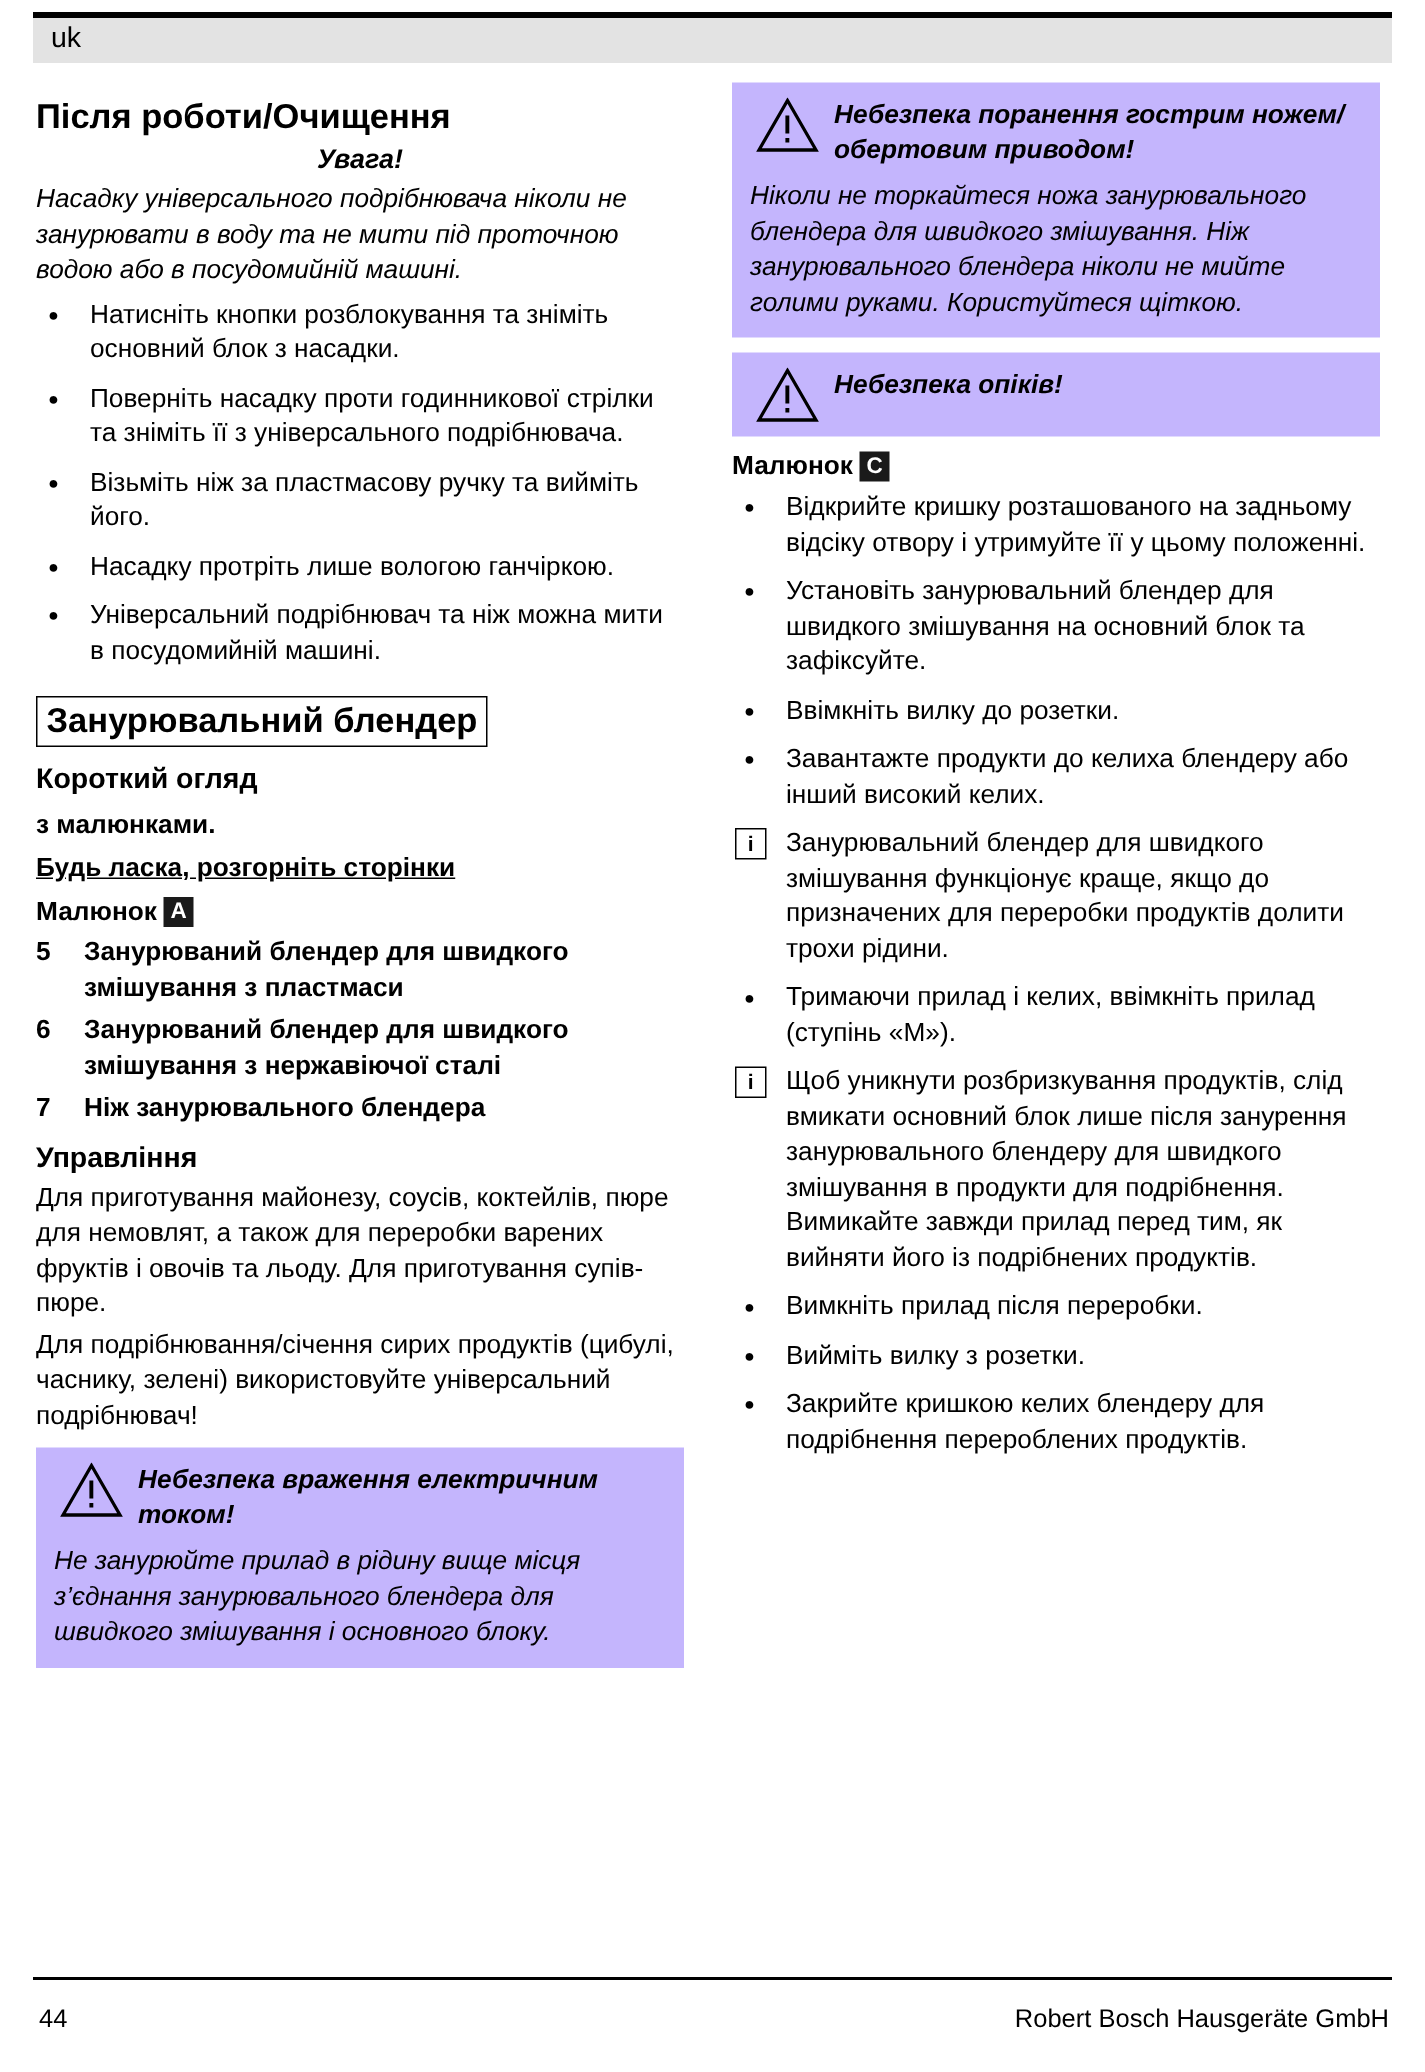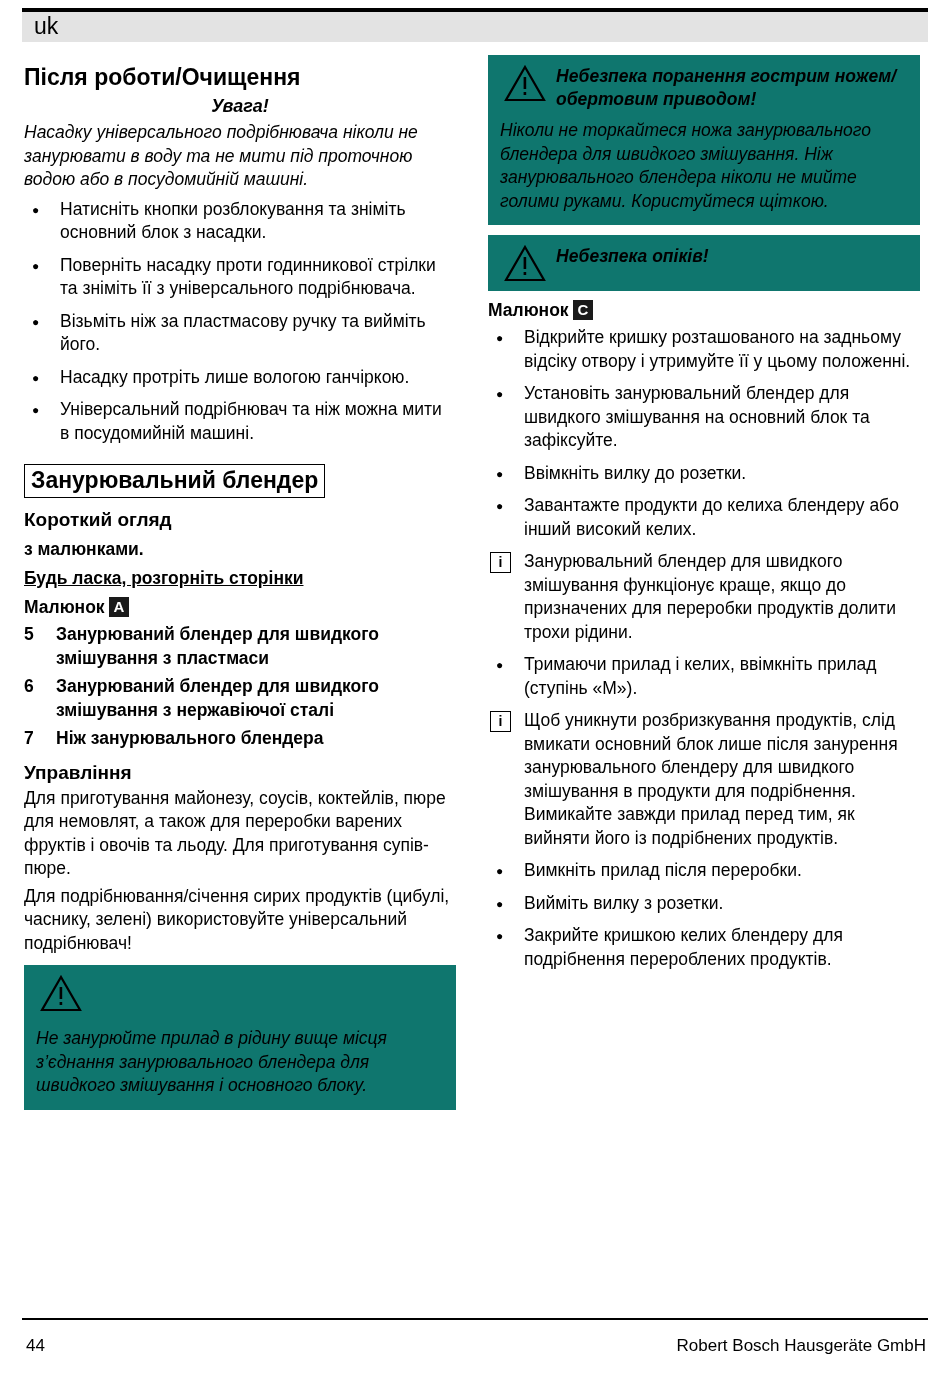--- a/index.html
+++ b/index.html
@@ -28,21 +28,21 @@
     top: 10px;
     width: 906px;
     height: 30px;
     background: #e3e3e3;
     border-top: 2px solid #000;
   }
   .header-lang {
     position: absolute;
     left: 34px;
     top: 16px;
-    font-size: 23px;
+    font-size: 19px;
     line-height: 20px;
   }
   .rule-top {
     position: absolute;
     left: 22px;
     top: 8px;
     width: 906px;
     height: 2px;
     background: #000;
   }
@@ -163,21 +163,21 @@
     font-weight: bold;
     margin-bottom: 5px;
   }
   .numlist li .num {
     position: absolute;
     left: 0;
     top: 0;
     font-weight: bold;
   }
   .warnbox {
-    background: #0f766e;
+    background: #c4b5fd;
     padding: 10px 12px 12px 12px;
     margin: 10px 0 8px 0;
   }
   .warnbox .wtitle {
     font-size: 17.5px;
     font-weight: bold;
     font-style: italic;
     line-height: 23px;
     margin: 0 0 0 0;
     padding-left: 56px;
@@ -308,20 +308,21 @@
     <p class="body">Для приготування майонезу, соусів, коктейлів, пюре для немовлят, а також для переробки варених фруктів і овочів та льоду. Для приготування супів-пюре.</p>
     <p class="body">Для подрібнювання/січення сирих продуктів (цибулі, часнику, зелені) використовуйте універсальний подрібнювач!</p>
 
     <div class="warnbox">
       <div class="wtitle">
         <svg class="tri" viewBox="0 0 42 37">
           <polygon points="21,2 40,35 2,35" fill="none" stroke="#000" stroke-width="2.2"></polygon>
           <rect x="19.6" y="12" width="2.6" height="12" fill="#000"></rect>
           <rect x="19.6" y="27" width="2.6" height="3" fill="#000"></rect>
         </svg>
+        <span>Небезпека враження електричним током!</span>
       </div>
       <p class="wtext">Не занурюйте прилад в рідину вище місця з’єднання занурювального блендера для швидкого змішування і основного блоку.</p>
     </div>
 
   </div>
 
   <div class="col col-right">
 
     <div class="warnbox" style="margin-top:0;">
       <div class="wtitle">

